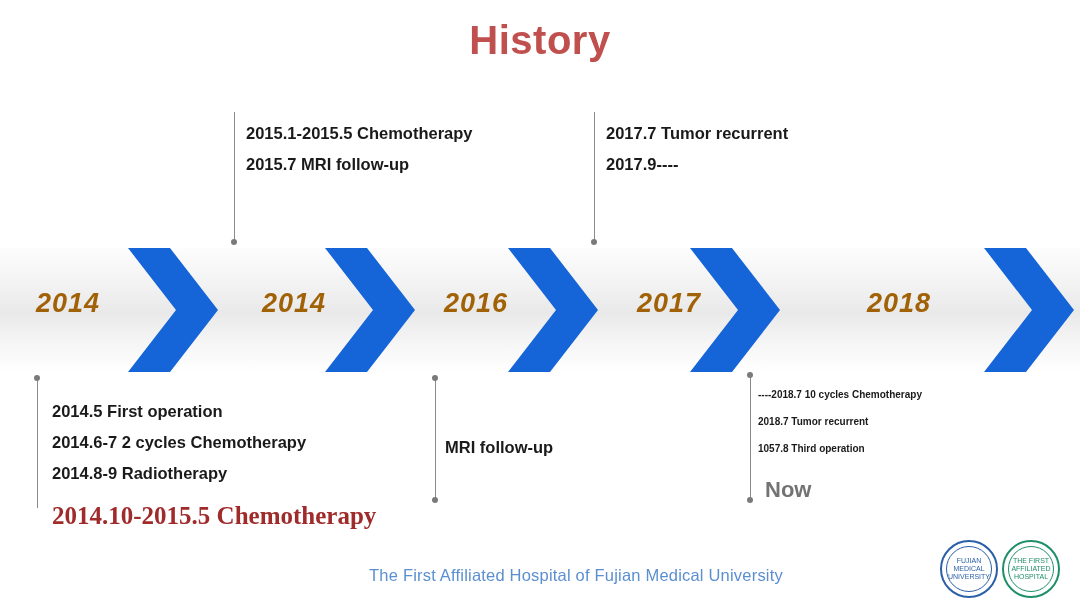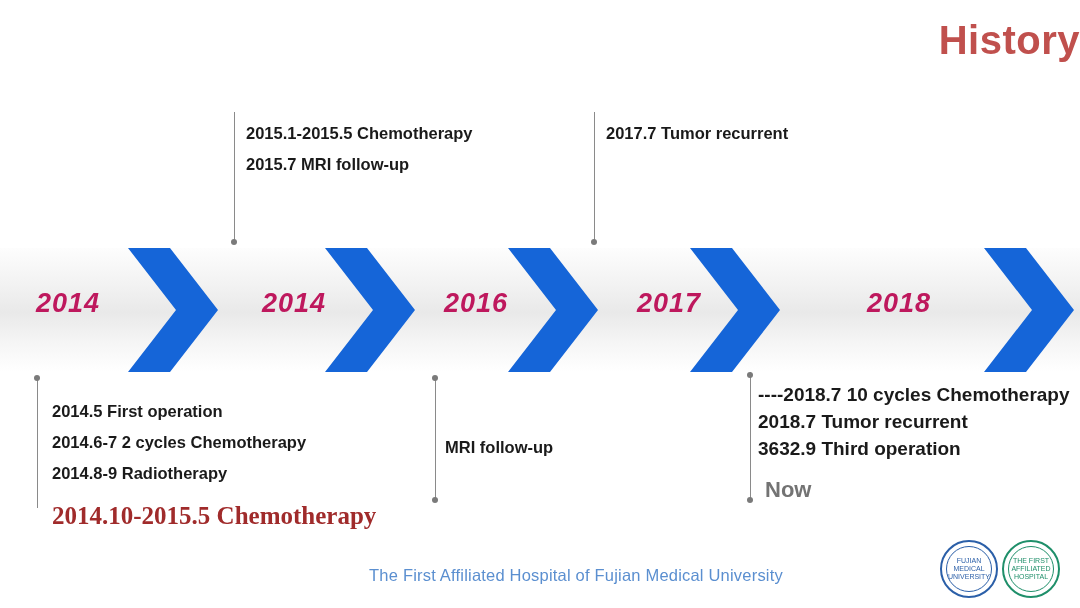--- a/index.html
+++ b/index.html
@@ -19,21 +19,21 @@
     left: 0; top: 0;
     width: 1080px;
     height: 608px;
   }
   
   .title {
     position: absolute;
     top: 18px;
     left: 0;
     width: 1080px;
-    text-align: right;
+    text-align: center;
     font-size: 40px;
     font-weight: bold;
     color: #c0504d;
     letter-spacing: 0.5px;
   }
   
   .timeline {
     position: absolute;
     left: 0;
     top: 248px;
@@ -55,21 +55,21 @@
     width: 96px;
     height: 124px;
   }
   .chev svg { display: block; }
   .yearlabel {
     position: absolute;
     top: 40px;
     font-size: 27px;
     font-style: italic;
     font-weight: bold;
-    color: #be185d;
+    color: #a16207;
     letter-spacing: 1px;
   }
   
   .conn {
     position: absolute;
     width: 1px;
     background: #8a8a8a;
   }
   .dot {
     position: absolute;
@@ -82,21 +82,21 @@
   .callout {
     position: absolute;
     color: #1a1a1a;
     font-size: 16.5px;
     font-weight: bold;
     line-height: 31px;
     white-space: nowrap;
   }
   .callout .row { display: block; }
   .callout-small {
-    font-size: 19px;
+    font-size: 10px;
     line-height: 27px;
   }
   .highlight-red {
     position: absolute;
     color: #a02b2b;
     font-weight: bold;
     font-size: 25px;
     font-family: "Liberation Serif", serif;
     white-space: nowrap;
   }
@@ -196,20 +196,21 @@
   <div class="dot" style="left:231px; top:239px;"></div>
   <div class="callout" style="left:246px; top:118px;">
     <span class="row">2015.1-2015.5 Chemotherapy</span>
     <span class="row">2015.7               MRI follow-up</span>
   </div>
 
   <div class="conn" style="left:594px; top:112px; height:130px;"></div>
   <div class="dot" style="left:591px; top:239px;"></div>
   <div class="callout" style="left:606px; top:118px;">
     <span class="row">2017.7    Tumor recurrent</span>
+    <span class="row">2017.9----</span>
   </div>
 
   <div class="conn" style="left:37px; top:378px; height:130px;"></div>
   <div class="dot" style="left:34px; top:375px;"></div>
   <div class="callout" style="left:52px; top:396px;">
     <span class="row">2014.5        First operation</span>
     <span class="row">2014.6-7      2 cycles Chemotherapy</span>
     <span class="row">2014.8-9      Radiotherapy</span>
   </div>
   <div class="highlight-red" style="left:52px; top:502px;">2014.10-2015.5 Chemotherapy</div>
@@ -220,21 +221,21 @@
   <div class="callout" style="left:445px; top:432px;">
     <span class="row">MRI follow-up</span>
   </div>
 
   <div class="conn" style="left:750px; top:372px; height:128px;"></div>
   <div class="dot" style="left:747px; top:372px;"></div>
   <div class="dot" style="left:747px; top:497px;"></div>
   <div class="callout callout-small" style="left:758px; top:381px;">
     <span class="row">----2018.7 10 cycles Chemotherapy</span>
     <span class="row">2018.7   Tumor recurrent</span>
-    <span class="row">3632.9   Third operation</span>
+    <span class="row">1057.8   Third operation</span>
   </div>
   <div class="now" style="left:765px; top:477px;">Now</div>
 
   <div class="footer-text">The First Affiliated Hospital of Fujian Medical University</div>
 
   <div class="logos">
     <div class="logo logo1">
       <div class="logo-inner">FUJIAN MEDICAL UNIVERSITY</div>
     </div>
     <div class="logo logo2">

